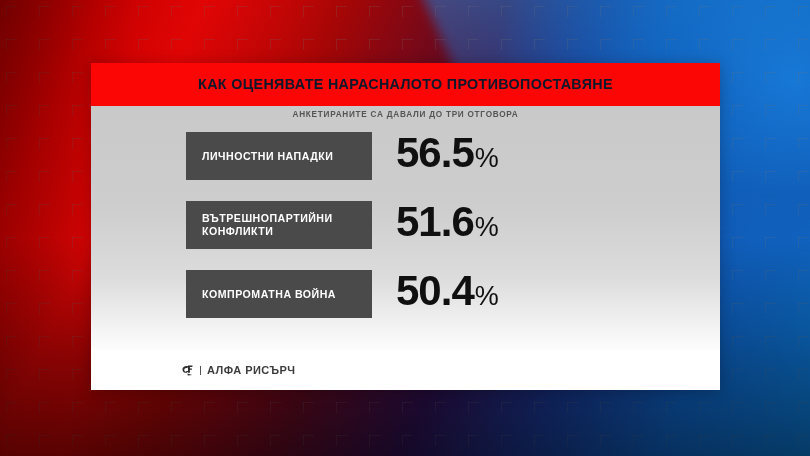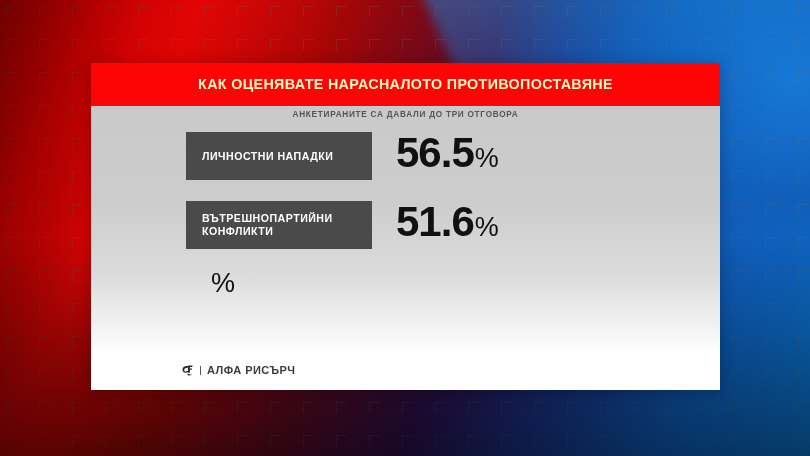--- a/index.html
+++ b/index.html
@@ -120,21 +120,21 @@
     flex-direction: column;
     box-shadow: 0 2px 14px rgba(0,0,0,0.25);
   }
 
   .card-header {
     background: #fb0505;
     padding: 11px 14px 12px 14px;
     text-align: center;
   }
   .card-header .title-line {
-    color: #fef9c3;
+    color: #0f172a;
     font-size: 14.3px;
     font-weight: bold;
     letter-spacing: 0.35px;
     line-height: 1.42;
     white-space: nowrap;
   }
 
   .card-body {
     flex: 1;
     background: linear-gradient(to bottom, #c9c9c9 0%, #cdcdcd 40%, #dcdcdc 70%, #f2f2f2 90%, #fdfdfd 100%);
@@ -267,21 +267,27 @@
               <div>КОНФЛИКТИ</div>
             </div>
           </div>
           <div class="pct">
             <span>51.6</span>
             <span class="pct-sign">%</span>
           </div>
         </div>
 
         <div class="row">
+          <div class="bar">
+            <div class="bar-label">
+              <div>КОМПРОМАТНА ВОЙНА</div>
+            </div>
+          </div>
           <div class="pct">
+            <span>50.4</span>
             <span class="pct-sign">%</span>
           </div>
         </div>
 
       </div>
     </div>
 
     <div class="card-footer">
       <div class="logo">
         <svg class="logo-mark" width="13" height="11" viewBox="0 0 13 11">

